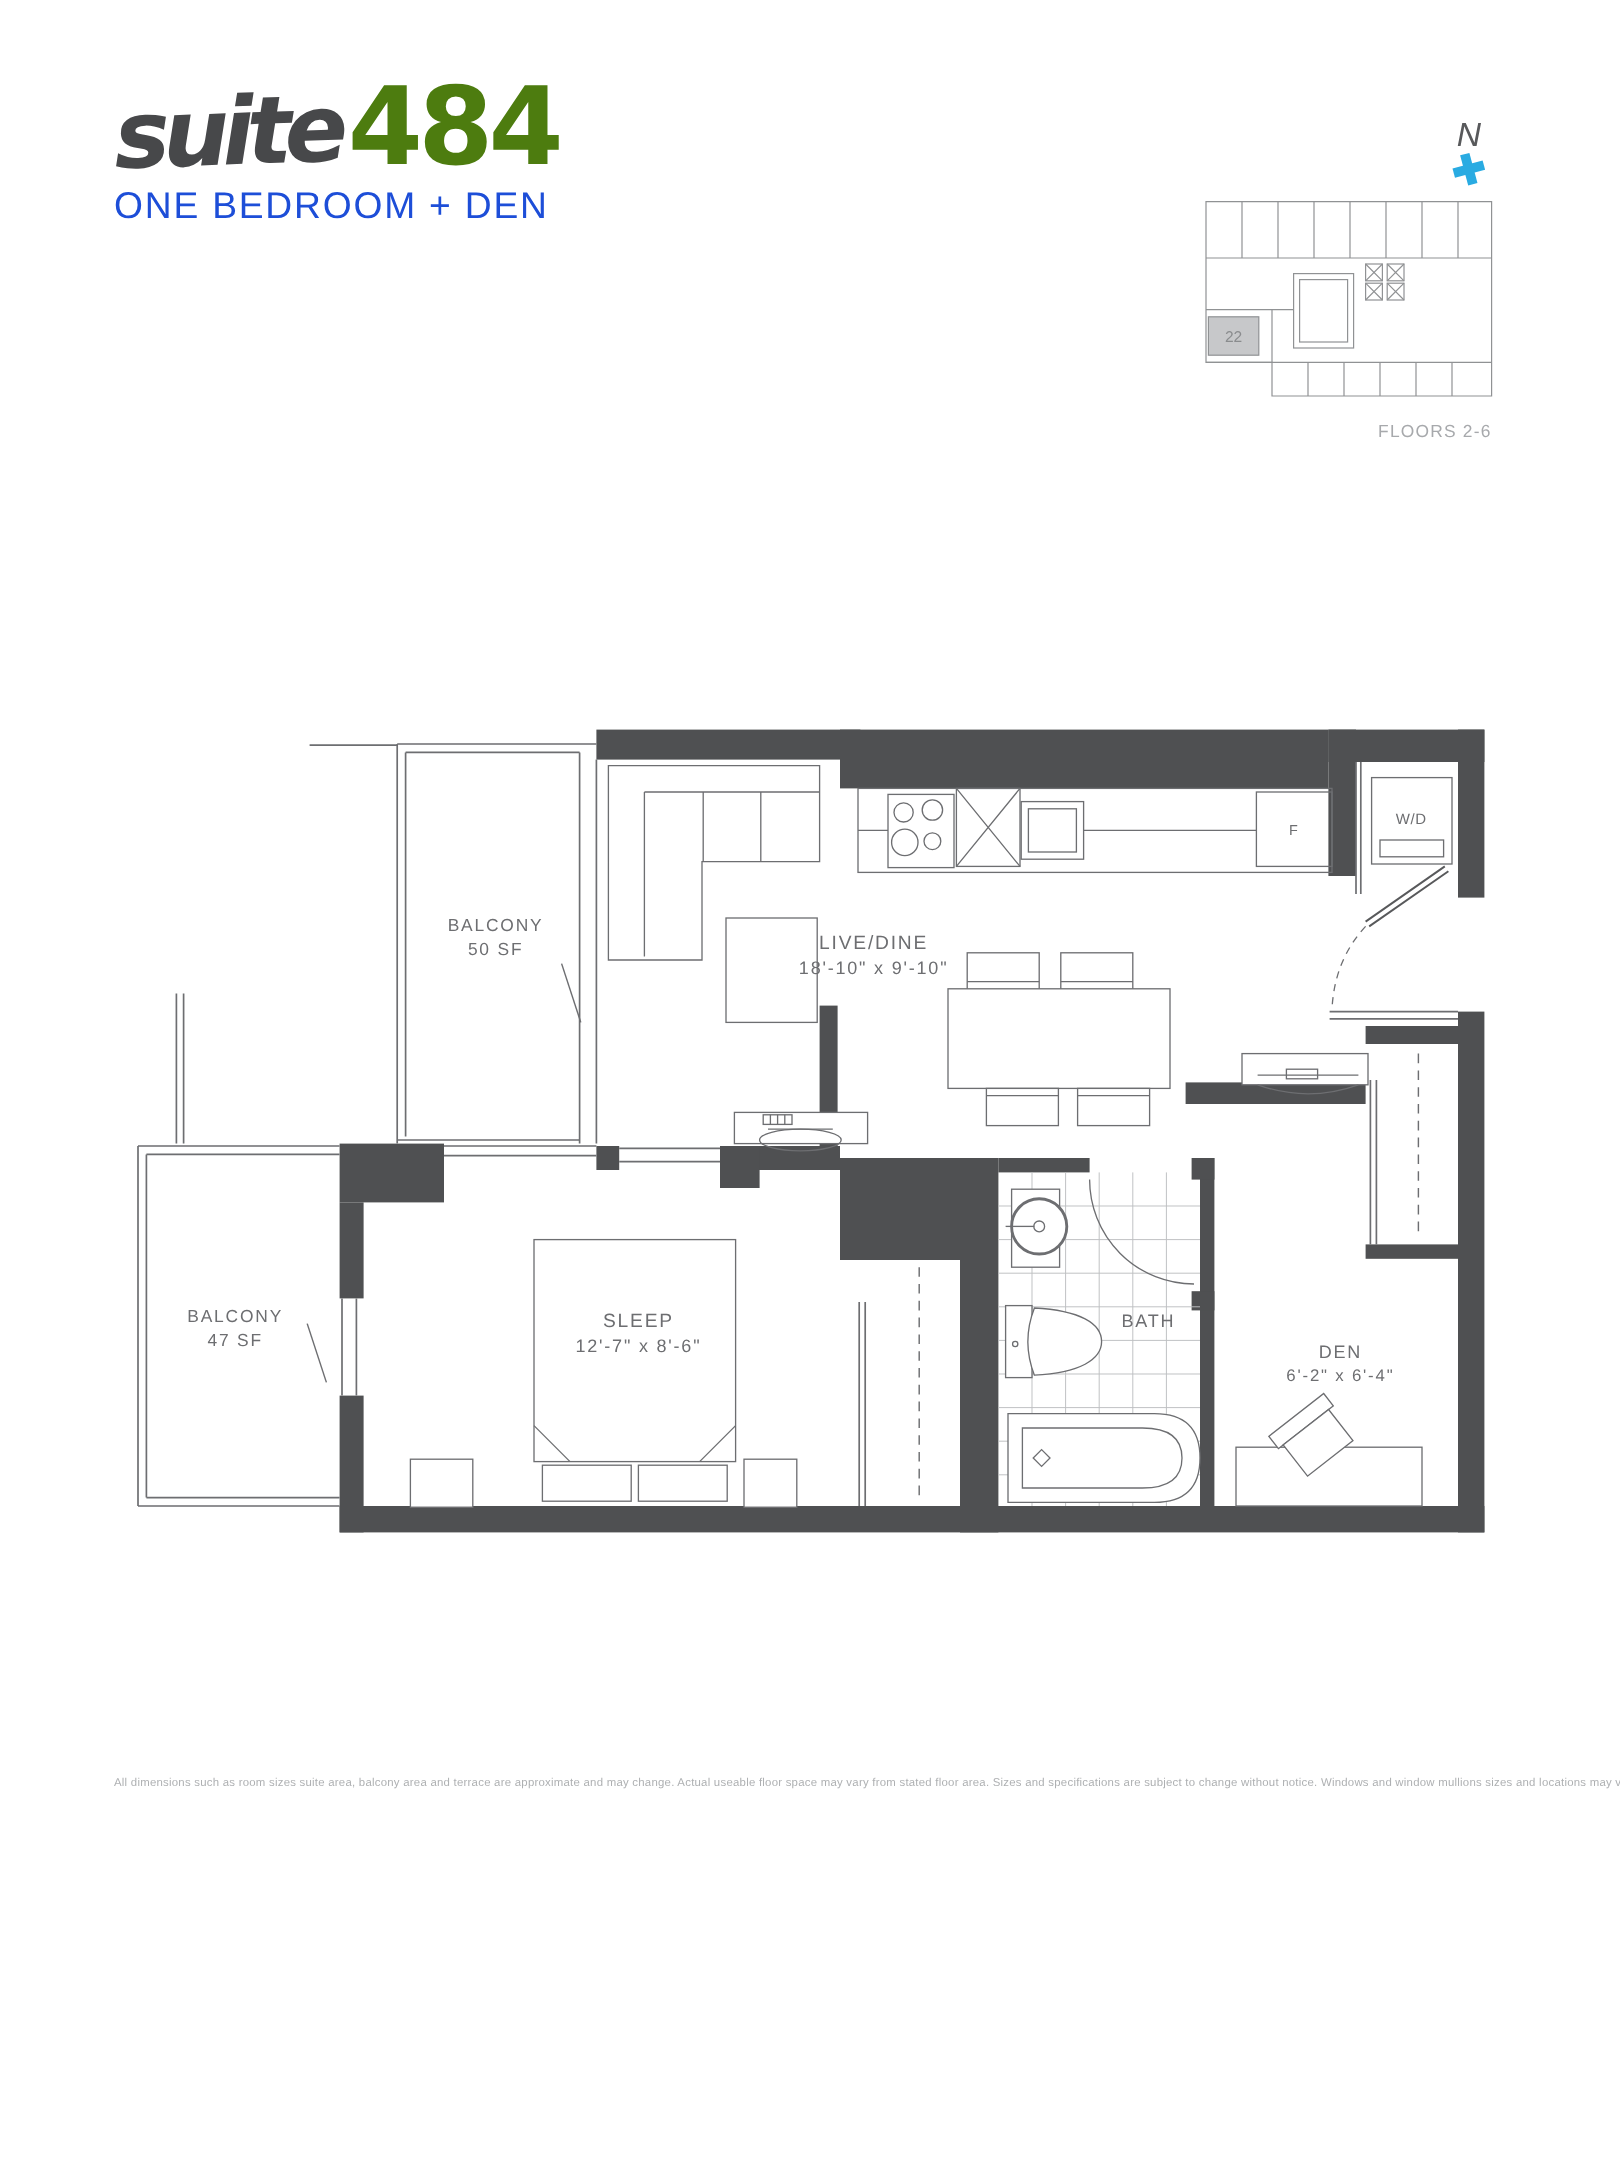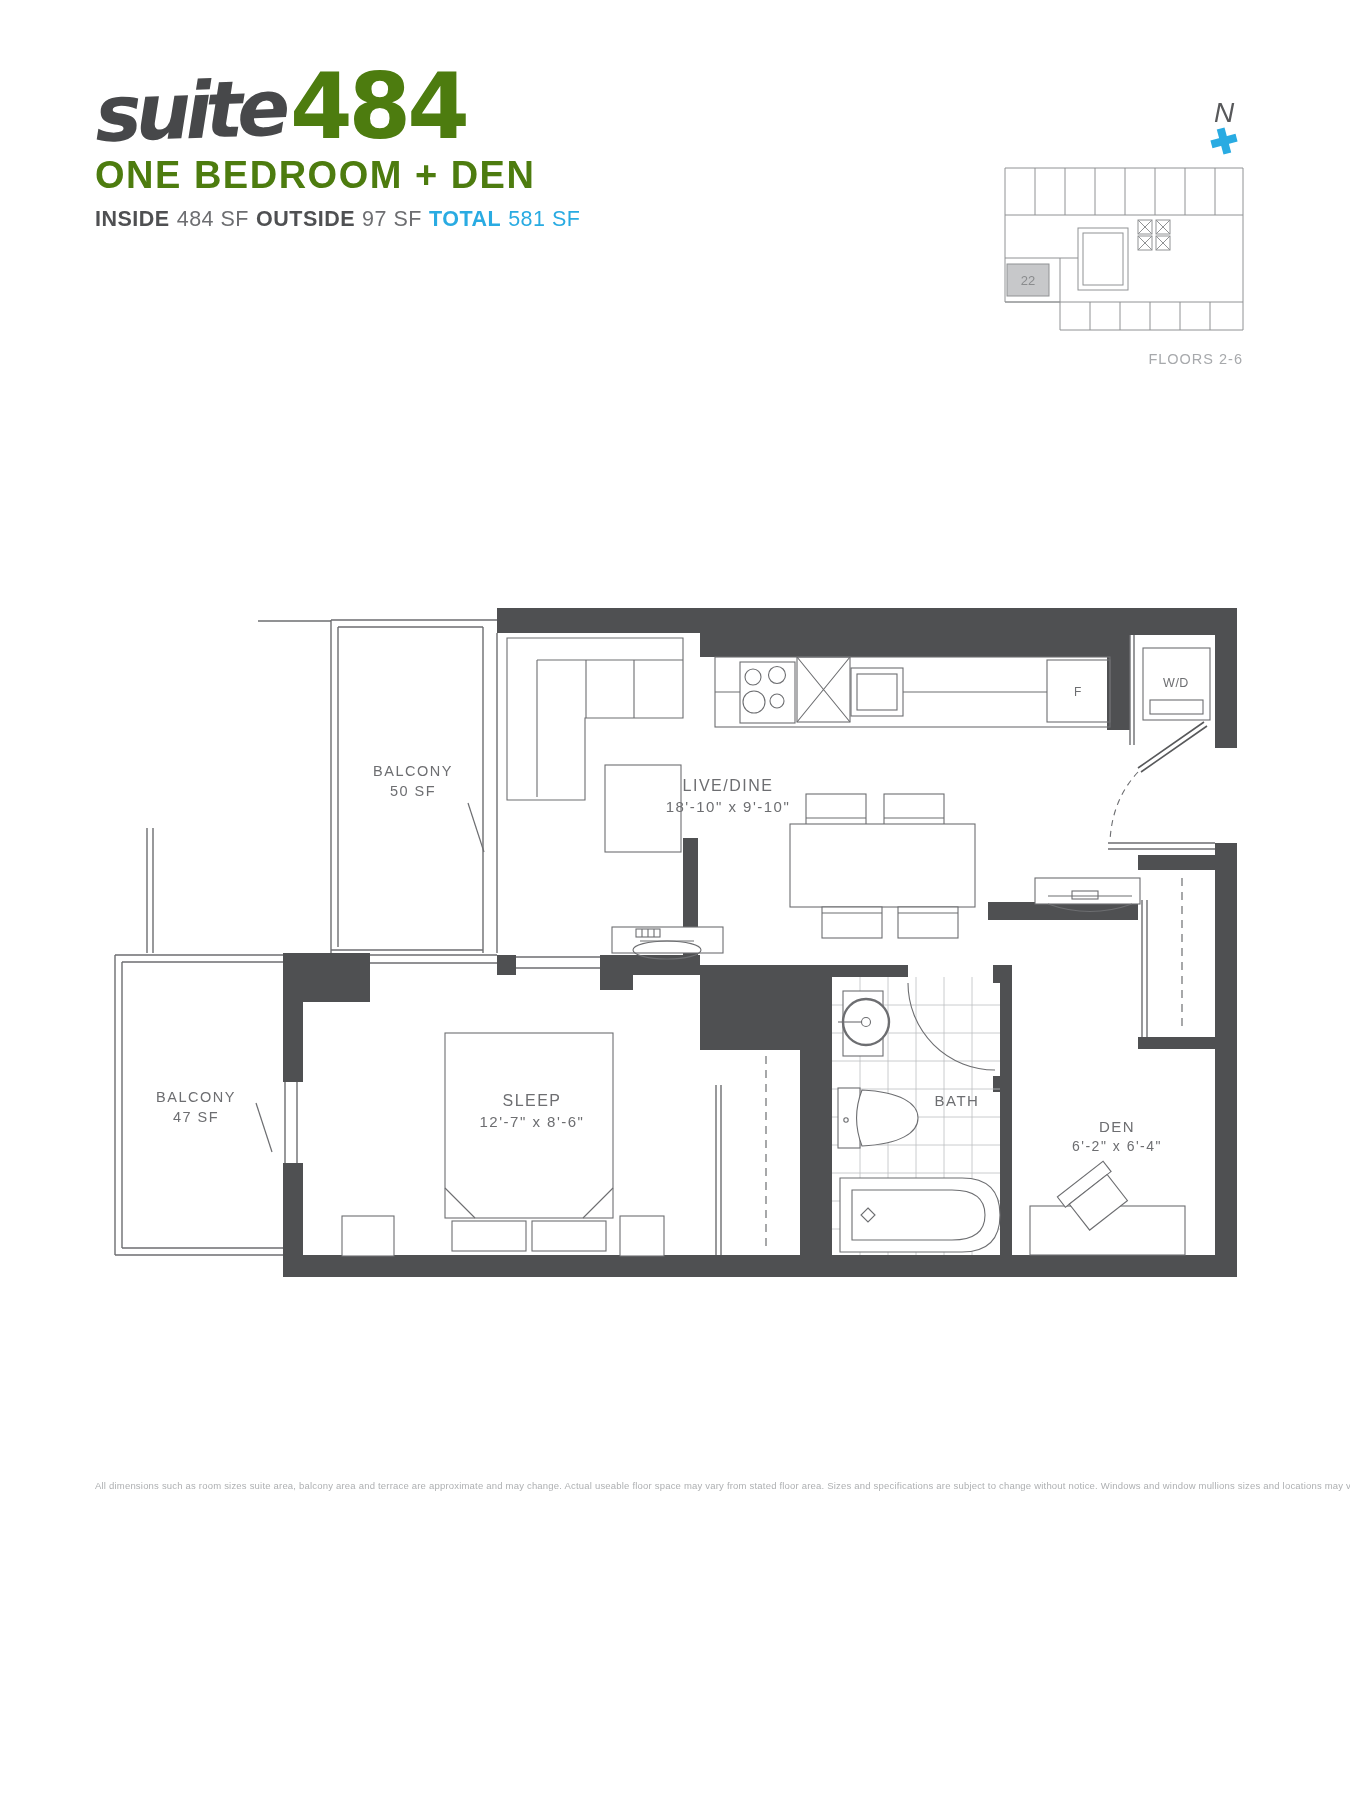--- a/index.html
+++ b/index.html
@@ -1,43 +1,40 @@
 <!DOCTYPE html>
 <html><head>
 <meta charset="utf-8">
 <style>
   html,body{margin:0;padding:0;background:#fff;}
   body{width:1350px;height:1800px;position:relative;font-family:"Liberation Sans",sans-serif;overflow:hidden;}
   .header{position:absolute;left:95px;top:62px;}
   .logo{white-space:nowrap;line-height:1;}
   .logo-script{display:inline-block;font-family:"DejaVu Sans",sans-serif;font-weight:bold;font-style:italic;font-size:78px;letter-spacing:-6px;color:#47484a;transform:rotate(-2deg);}
   .logo-num{display:inline-block;font-family:"DejaVu Sans",sans-serif;font-weight:800;font-size:90px;letter-spacing:-4px;color:#4d7c0f;margin-left:6px;}
-  .subtitle{margin-top:2px;font-size:38px;color:#4d7c0f;letter-spacing:1.5px;font-weight:bold;}
+  .subtitle{margin-top:2px;font-size:31px;color:#1d4ed8;letter-spacing:1.5px;}
   .stats{margin-top:10px;font-size:21.5px;color:#6d6e71;letter-spacing:.5px;}
   .stats span{margin-right:7px;}
   .stats .b{font-weight:bold;color:#4f5052;}
   .stats .ab{font-weight:bold;color:#29abe2;}
   .stats .a{color:#29abe2;}
   .plan-svg{position:absolute;left:0;top:0;width:1350px;height:1800px;}
   .disclaimer{position:absolute;left:95px;top:1480px;width:1180px;font-size:9.5px;color:#aeb0b2;letter-spacing:.2px;white-space:nowrap;}
   .lbl{fill:#6d6e71;font-family:"Liberation Sans",sans-serif;letter-spacing:1.5px;text-anchor:middle;}
   .lbl-sm{fill:#6d6e71;font-family:"Liberation Sans",sans-serif;letter-spacing:.5px;text-anchor:middle;}
   .kp{stroke:#909294;fill:none;stroke-width:1;}
 </style>
 </head>
 <body>
 
 <div class="header">
   <div class="logo">
     <span class="logo-script">suite</span><span class="logo-num">484</span>
   </div>
   <div class="subtitle">ONE BEDROOM + DEN</div>
-  <div class="stats">
-    <span class="b">INSIDE</span><span>484 SF</span><span class="b">OUTSIDE</span><span>97 SF</span><span class="ab">TOTAL</span><span class="a">581 SF</span>
-  </div>
 </div>
 
 <svg class="plan-svg" viewBox="0 0 1350 1800">
 
   <g>
     <text x="1224" y="122" text-anchor="middle" font-size="28" font-style="italic" fill="#58595b">N</text>
     <g transform="rotate(-15 1224 141)">
       <rect x="1220" y="128" width="8" height="26" fill="#29abe2"></rect>
       <rect x="1211" y="137" width="26" height="8" fill="#29abe2"></rect>
     </g>

